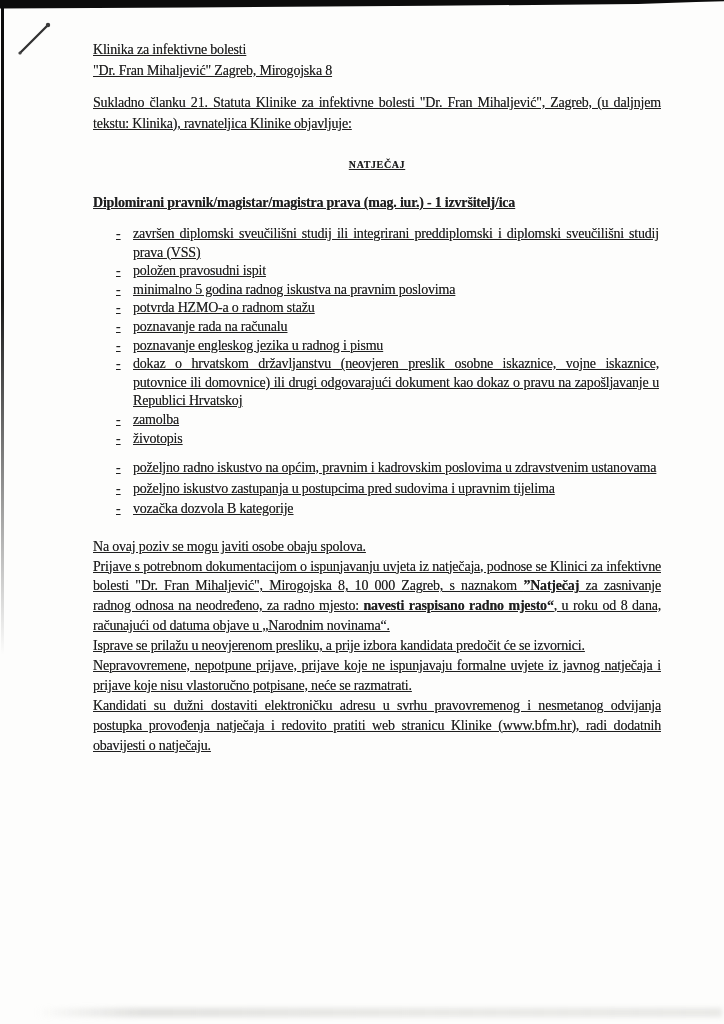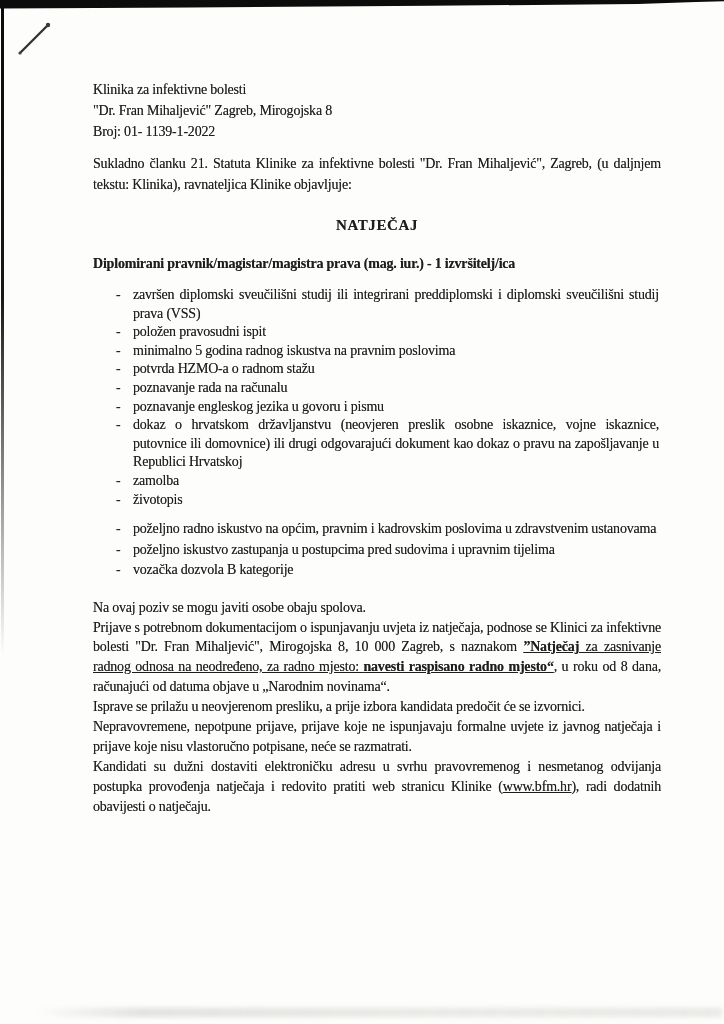--- a/index.html
+++ b/index.html
@@ -25,29 +25,30 @@
     position: absolute; left: 36px; right: 2px; bottom: 7px; height: 9px;
     background: linear-gradient(to right,
       rgba(200,200,198,0) 0%, rgba(203,203,200,0.55) 15%,
       rgba(212,212,208,0.5) 55%, rgba(208,208,204,0.45) 100%);
     filter: blur(2.5px);
   }
 
   
   .content {
     position: relative;
-    padding: 79px 63px 0 93px;
+    padding: 39px 63px 0 93px;
     font-size: 14px; letter-spacing: -0.2px;
     text-shadow: 0 0 0.6px rgba(30,30,30,0.6);
+    text-decoration: underline;
   }
   .letterhead div { line-height: 21px; }
   .para { margin: 0; text-align: justify; line-height: 21px; }
   .intro { margin-top: 11px; }
   .heading {
-    margin: 20px 0 0; font-size: 15px; font-weight: bold;
+    margin: 20px 0 0; font-size: 10px; font-weight: bold;
     text-align: center; line-height: 21px; letter-spacing: 0.6px;
   }
   .subject { margin-top: 18px; }
   .job-title { margin: 17px 0 12px; font-weight: bold; line-height: 21px; }
   .label { margin: 16px 0 0; line-height: 21px; }
   .adv-label { margin-top: 13px; }
   .list { margin-top: 11px; padding-left: 22px; }
   .req-list { line-height: 18.6px; }
   .adv-list { line-height: 20.5px; margin-top: 10px; }
   .li { display: flex; }
@@ -73,21 +74,20 @@
     <line x1="14" y1="45" x2="42" y2="17" stroke="#323232" stroke-width="2.3" stroke-linecap="round"></line>
     <circle cx="42" cy="17" r="2.2" fill="#3a3a3a"></circle>
     <circle cx="14" cy="45" r="1.6" fill="#454545"></circle>
   </svg>
 
   <div class="content">
 
     <div class="letterhead">
       <div>Klinika za infektivne bolesti</div>
       <div>"Dr. Fran Mihaljević" Zagreb, Mirogojska 8</div>
-      <div>Broj: 01- 1139-1-2022</div>
     </div>
 
     <p class="para intro">Sukladno članku 21. Statuta Klinike za infektivne bolesti "Dr. Fran Mihaljević", Zagreb, (u daljnjem tekstu: Klinika), ravnateljica Klinike objavljuje:</p>
 
     <h1 class="heading">NATJEČAJ</h1>
 
 
     <p class="job-title">Diplomirani pravnik/magistar/magistra prava (mag. iur.) - 1 izvršitelj/ica</p>
 
 
@@ -107,21 +107,21 @@
         <div class="li">
           <span class="dash">-</span>
           <span class="li-text">potvrda HZMO-a o radnom stažu</span>
         </div>
         <div class="li">
           <span class="dash">-</span>
           <span class="li-text">poznavanje rada na računalu</span>
         </div>
         <div class="li">
           <span class="dash">-</span>
-          <span class="li-text">poznavanje engleskog jezika u govoru i pismu</span>
+          <span class="li-text">poznavanje engleskog jezika u radnog i pismu</span>
         </div>
         <div class="li">
           <span class="dash">-</span>
           <span class="li-text">dokaz o hrvatskom državljanstvu (neovjeren preslik osobne iskaznice, vojne iskaznice, putovnice ili domovnice) ili drugi odgovarajući dokument kao dokaz o pravu na zapošljavanje u Republici Hrvatskoj</span>
         </div>
         <div class="li">
           <span class="dash">-</span>
           <span class="li-text">zamolba</span>
         </div>
         <div class="li">

